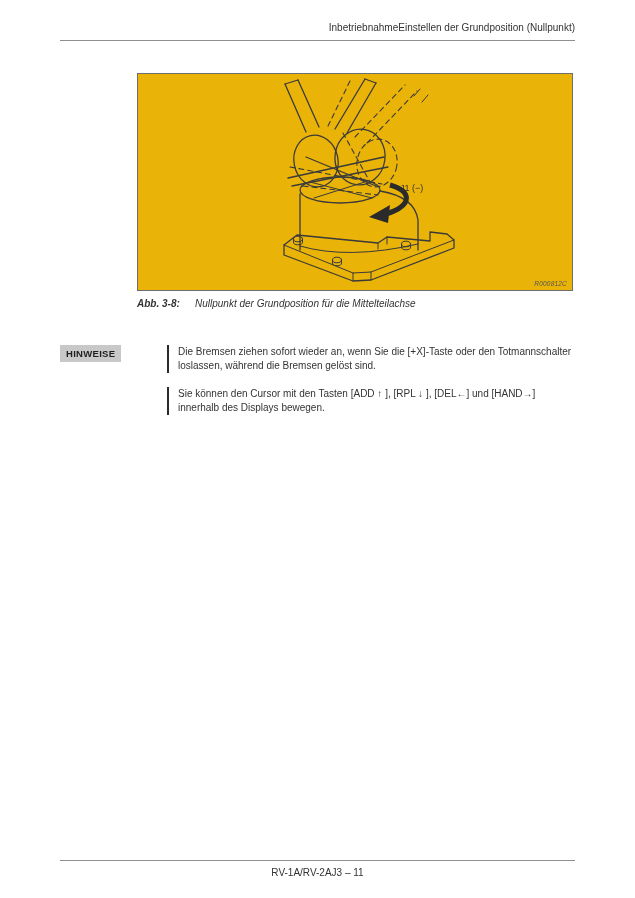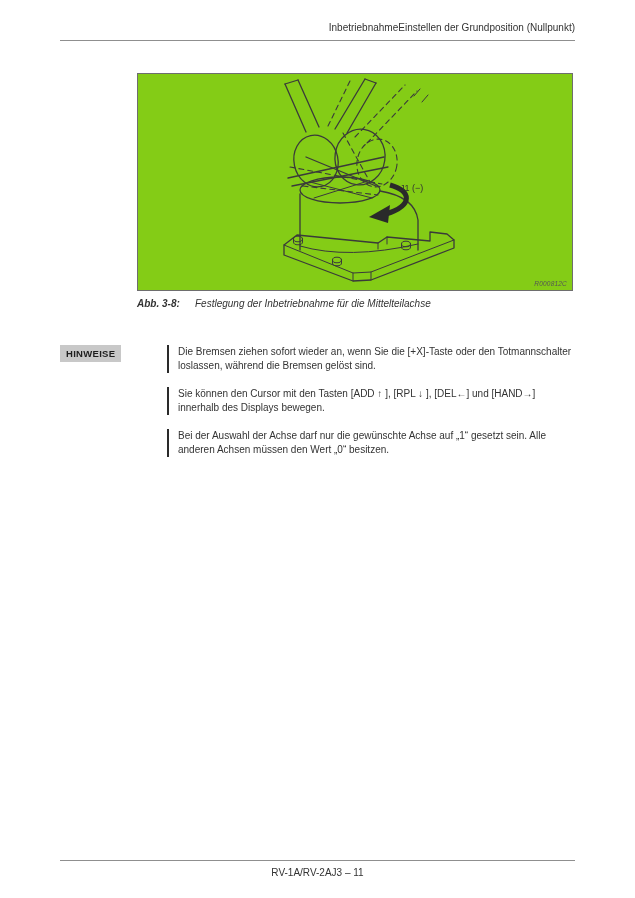--- a/index.html
+++ b/index.html
@@ -17,21 +17,21 @@
     position:absolute;left:60px;right:60px;top:22px;
     display:flex;justify-content:flex-end;align-items:flex-end;
     font-size:10px;line-height:12px;
     padding-bottom:6px;
     border-bottom:1px solid var(--rule,#8f8f8f);
   }
   .figure-box{
     position:absolute;left:137px;top:73px;
     width:434px;height:216px;
     border:1px solid #6e6e6e;
-    background:#84cc16;
+    background:#eab308;
   }
   .figure-ref{
     position:absolute;right:5px;bottom:3px;
     font-size:6.5px;font-style:italic;color:#555;
     letter-spacing:.2px;
   }
   .caption{
     position:absolute;left:137px;top:298px;
     font-size:10px;font-style:italic;color:#333;
   }
@@ -135,29 +135,28 @@
       <g>
         <path d="M 252,111 C 273,117 276,131 248,140" stroke="#2a2a2a" stroke-width="5" fill="none" stroke-linecap="butt"></path>
         <polygon class="ink-fill" points="231,143 252,131 250,149"></polygon>
       </g>
       <text class="joint-text" x="262" y="117">J1 (−)</text>
     </svg>
     <span class="figure-ref">R000812C</span>
   </div>
 
   <div class="caption">
-    <span class="cap-label">Abb. 3-8:</span><span>Festlegung der Inbetriebnahme für die Mittelteilachse</span>
+    <span class="cap-label">Abb. 3-8:</span><span>Nullpunkt der Grundposition für die Mittelteilachse</span>
   </div>
 
   <div class="notes-label">HINWEISE</div>
 
   <div class="notes-list">
     <div class="note">Die Bremsen ziehen sofort wieder an, wenn Sie die [+X]-Taste oder den Totmannschalter loslassen, während die Bremsen gelöst sind.</div>
     <div class="note">Sie können den Cursor mit den Tasten [ADD ↑ ], [RPL ↓ ], [DEL←] und [HAND→] innerhalb des Displays bewegen.</div>
-    <div class="note">Bei der Auswahl der Achse darf nur die gewünschte Achse auf „1“ gesetzt sein. Alle anderen Achsen müssen den Wert „0“ besitzen.</div>
   </div>
 
   <div class="footer">
     <span>RV-1A/RV-2AJ</span>
     <span>3 – 11</span>
   </div>
 
 </div>
 
 </body></html>

